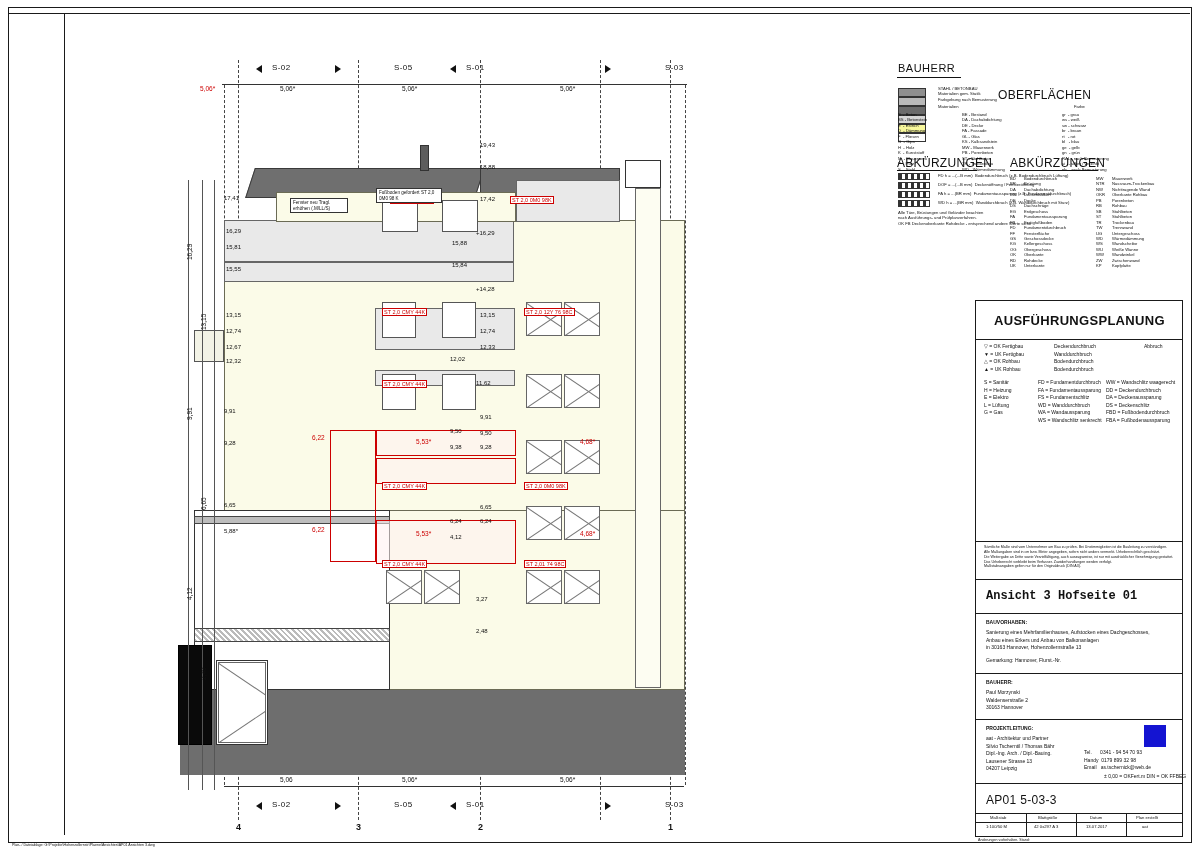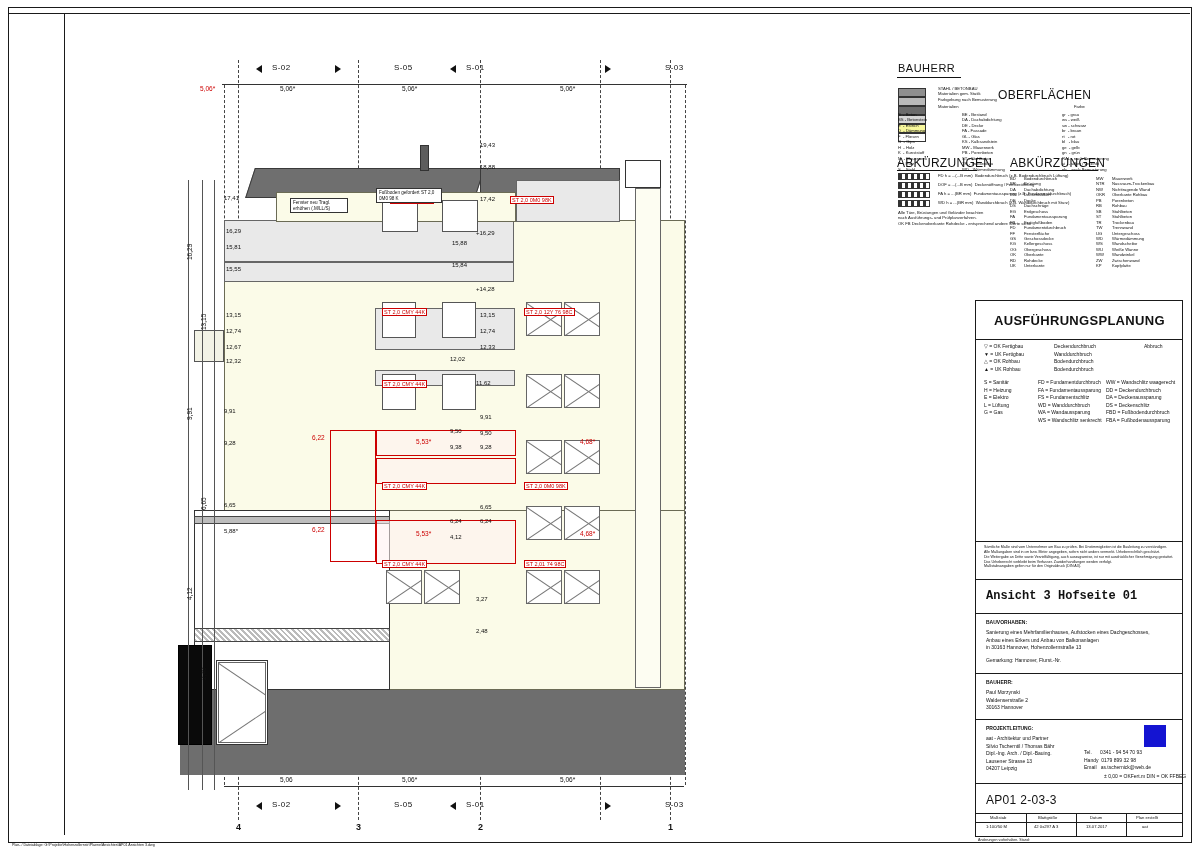--- a/index.html
+++ b/index.html
@@ -438,21 +438,21 @@
 Lausener Strasse 13
 04207 Leipzig</div>
     <div class="tb-txt" style="left:108px;top:448px;">Tel.      0341 - 94 54 70 93
 Handy  0179 899 32 98
 Email   as.tschernick@web.de</div>
     <div class="bluebox" style="left:168px;top:424px;width:22px;height:22px;"></div>
 
     <div class="tb-h" style="top:482px;"></div>
     <div class="tb-txt" style="left:128px;top:472px;">± 0,00 = OKFert.m DIN = OK FFBEG</div>
 
-    <div class="tb-num" style="left:10px;top:492px;">AP01 2-03-3</div>
+    <div class="tb-num" style="left:10px;top:492px;">AP01 5-03-3</div>
     <div class="tb-h" style="top:512px;"></div>
 
     <div class="vsep" style="left:50px;top:512px;height:23px;"></div>
     <div class="vsep" style="left:100px;top:512px;height:23px;"></div>
     <div class="vsep" style="left:150px;top:512px;height:23px;"></div>
     <div class="tb-txt" style="left:14px;top:514px;font-size:4.2px;">Maßstab</div>
     <div class="tb-txt" style="left:62px;top:514px;font-size:4.2px;">Blattgröße</div>
     <div class="tb-txt" style="left:114px;top:514px;font-size:4.2px;">Datum</div>
     <div class="tb-txt" style="left:160px;top:514px;font-size:4.2px;">Plan erstellt</div>
     <div class="tb-h" style="top:521px;"></div>

